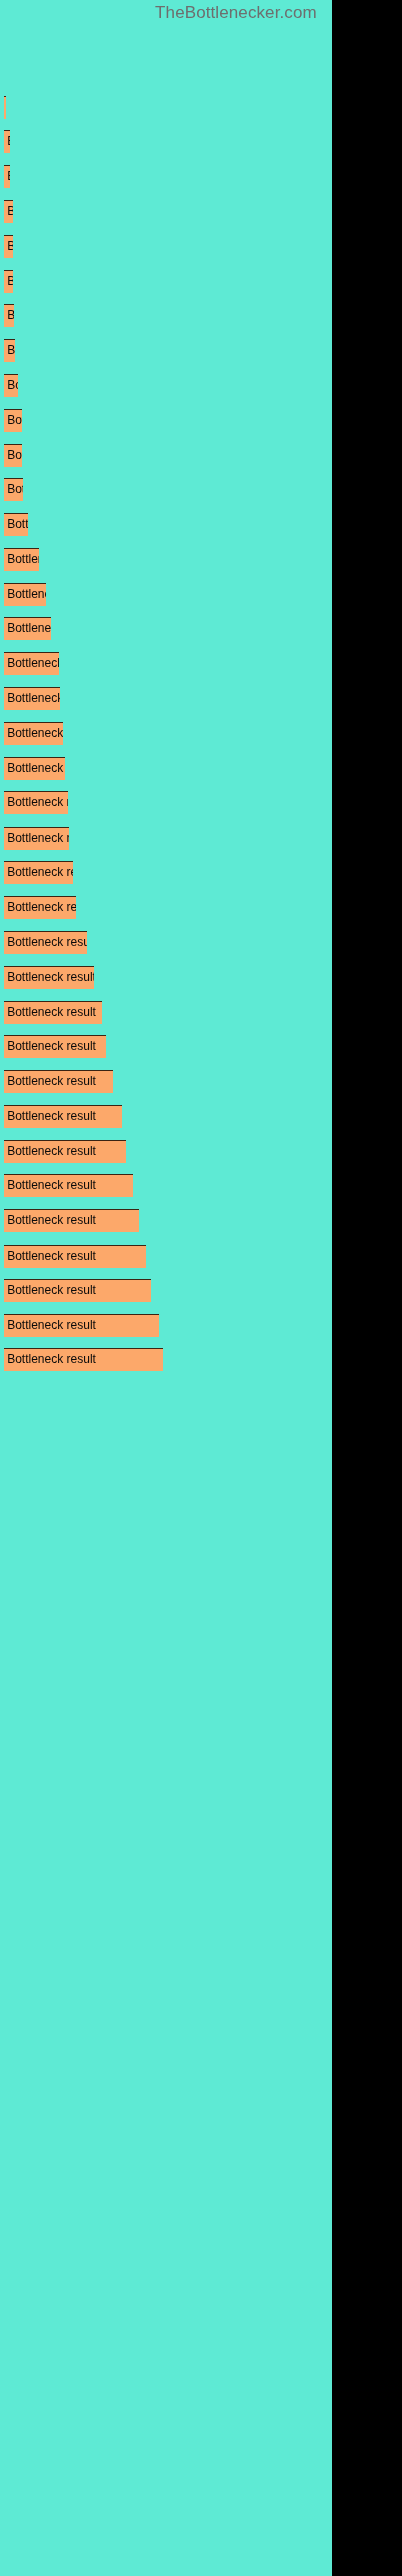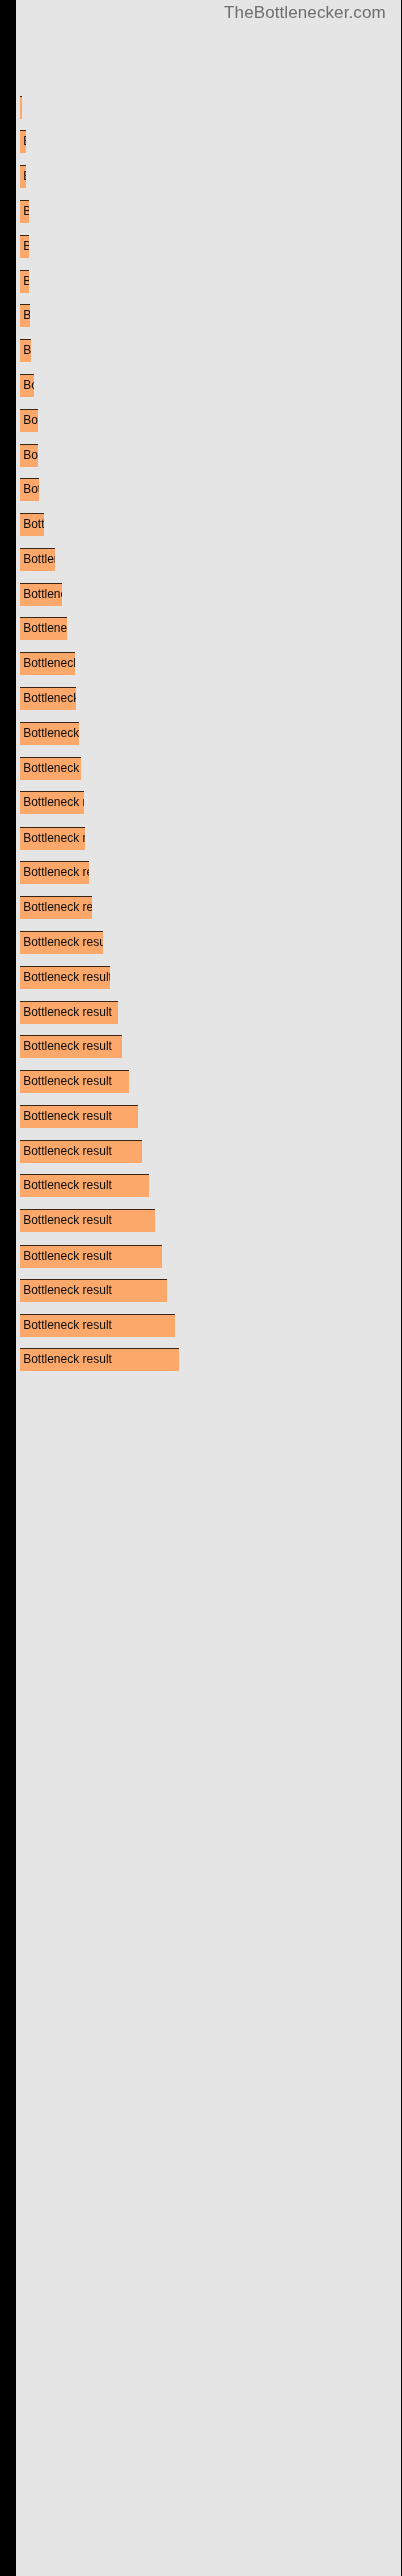--- a/index.html
+++ b/index.html
@@ -12,25 +12,25 @@
     width: 403px;
     height: 2576px;
     position: relative;
     overflow: hidden;
     font-family: "Liberation Sans", sans-serif;
     -webkit-font-smoothing: antialiased;
   }
 
   #chart-root {
     position: absolute;
-    left: 16px;
+    left: 0;
     top: 0;
-    width: 385px;
+    width: 332px;
     height: 2576px;
-    background: #e5e5e5;
+    background: #5eead4;
   }
 
   
   #watermark {
     position: absolute;
     right: 15.3px;
     top: 1.6px;
     font-size: 17px;
     line-height: 21px;
     color: #6e6e6e;

